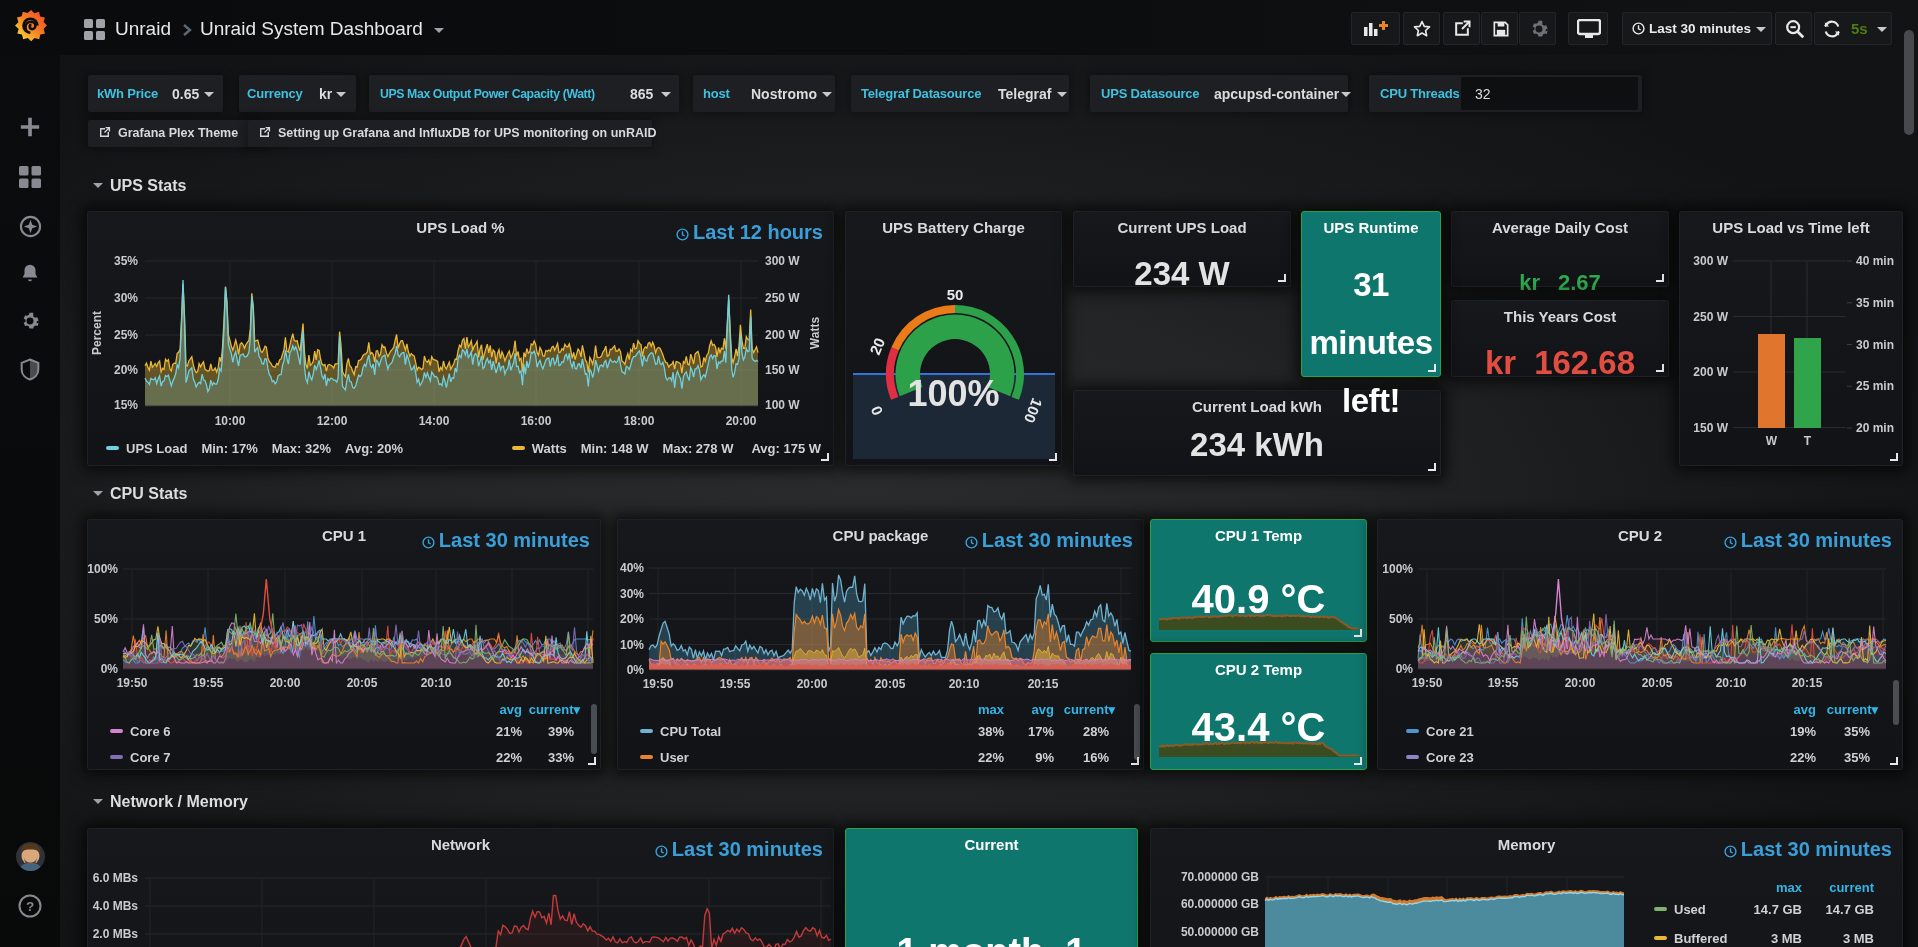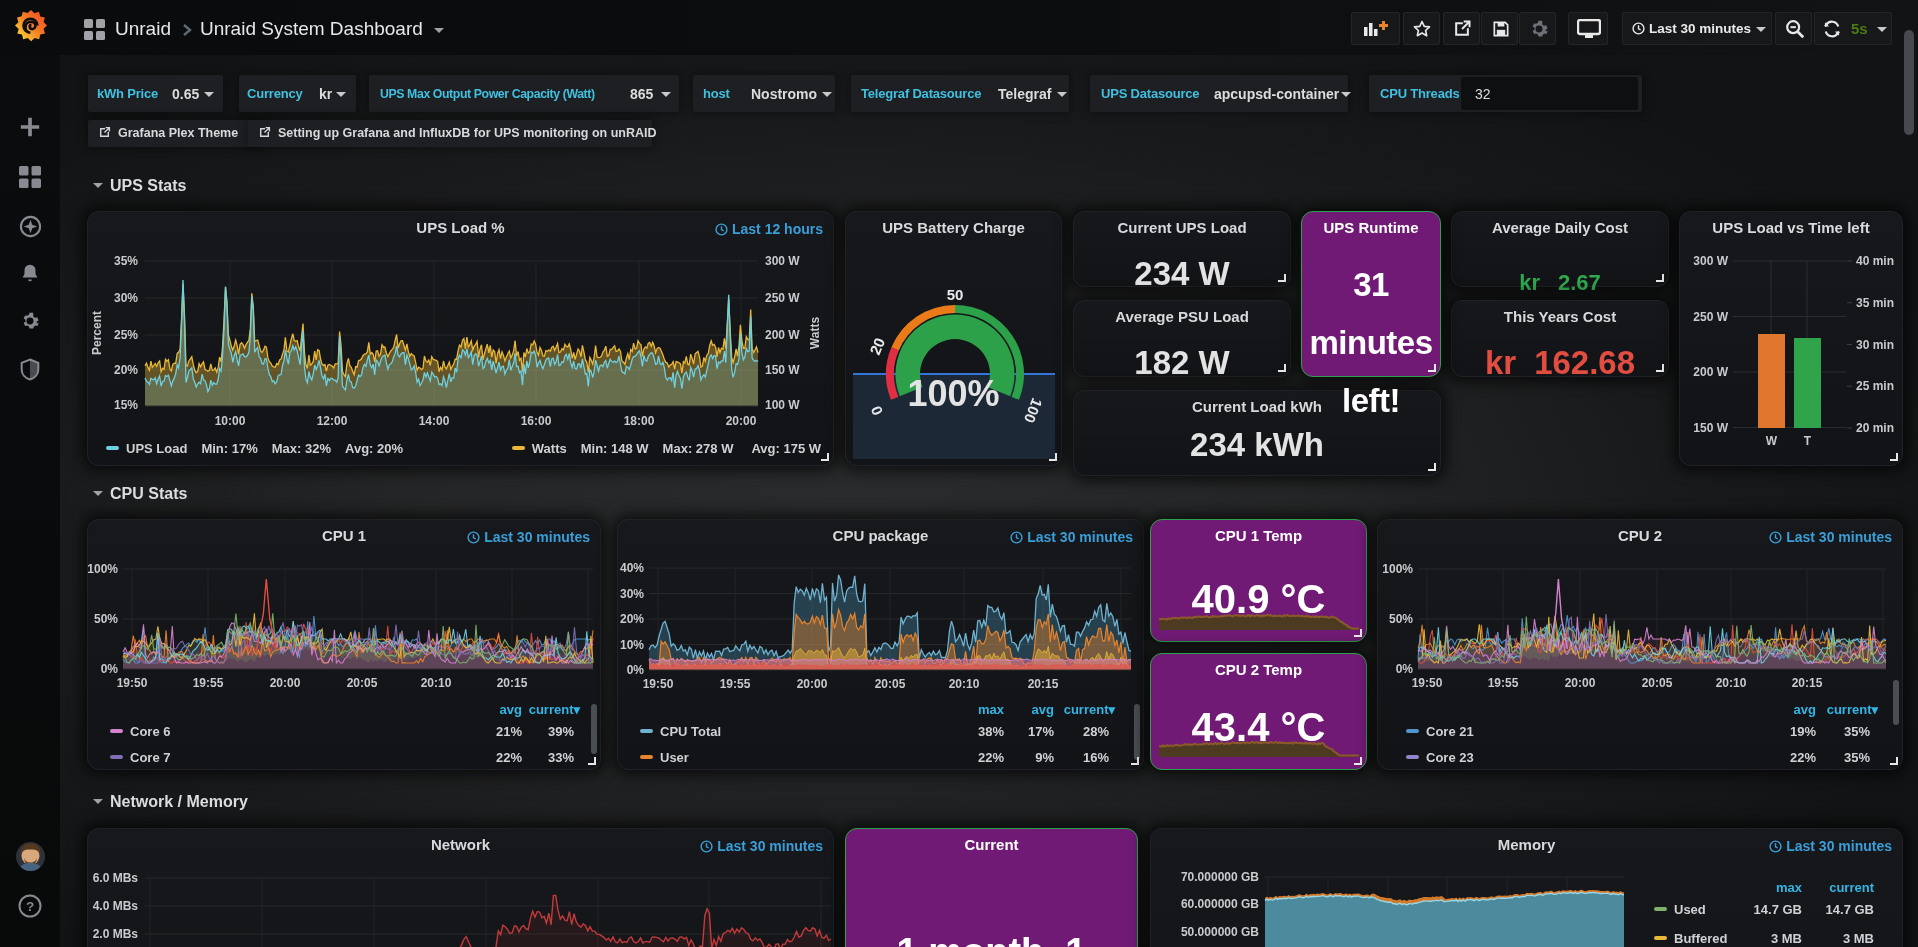--- a/index.html
+++ b/index.html
@@ -1,28 +1,28 @@
 <!DOCTYPE html>
 <html><head><meta charset="utf-8"><style>
 *{margin:0;padding:0;box-sizing:border-box}
 html,body{width:1918px;height:947px;overflow:hidden;background:#0d0e10;font-family:"Liberation Sans",sans-serif;}
 #page{position:absolute;inset:0;}
 #dash{position:absolute;left:60px;top:55px;right:0;bottom:0;
  background:radial-gradient(1150px 560px at 43% 52%, #2a2b2c 0%, #242526 40%, #191a1b 70%, #121314 100%);}
 #navbar{position:absolute;left:0;top:0;width:1918px;height:55px;background:linear-gradient(90deg,#0a0b0c 0%,#0c0d0e 55%,#121314 100%);}
 #sidebar{position:absolute;left:0;top:55px;width:60px;height:892px;background:linear-gradient(180deg,#0b0c0e,#080909);}
 .abs{position:absolute}
-.panel{position:absolute;background:linear-gradient(180deg,#16181b,#111316);border:1px solid #1e2125;border-radius:12px;
+.panel{position:absolute;background:linear-gradient(180deg,#16181b,#111316);border:1px solid #1e2125;border-radius:3px;
  box-shadow:0 0 14px 5px rgba(0,0,0,0.65);}
-.panel.green{background:#701a75;border-color:#2da04a}
+.panel.green{background:#0f766e;border-color:#2da04a}
 .panel:after{content:"";position:absolute;right:4px;bottom:4px;width:6px;height:6px;
  border-right:2px solid #e8e8e8;border-bottom:2px solid #e8e8e8;}
 .ptitle{position:absolute;top:7px;left:0;right:0;text-align:center;font-size:15px;font-weight:700;color:#d8d9da;letter-spacing:0;}
 .green .ptitle{color:#fff}
-.tlink{position:absolute;top:9px;font-size:14px;font-weight:700;color:#3a9fd9;}
+.tlink{position:absolute;top:9px;font-size:20px;font-weight:700;color:#3a9fd9;}
 .tlink svg{vertical-align:-2px;margin-right:4px}
 .bigval{position:absolute;left:0;right:0;text-align:center;font-weight:700;color:#e3e3e3;}
 svg text.tick{font-family:"Liberation Sans",sans-serif;font-size:12px;font-weight:700;fill:#c9cacc;}
 svg text.glab{font-family:"Liberation Sans",sans-serif;font-size:15px;font-weight:700;fill:#e8e9ea;}
 .lgd{position:absolute;font-size:13px;font-weight:700;color:#d0d1d3;white-space:nowrap}
 .lgd .dash{display:inline-block;width:13px;height:4px;border-radius:2px;vertical-align:3px;margin-right:7px}
 .lhead{position:absolute;font-size:13px;font-weight:700;color:#33b5e5;text-align:right}
 .lval{position:absolute;font-size:13px;font-weight:700;color:#d0d1d3;text-align:right}
 .sthumb{position:absolute;width:6px;border-radius:3px;background:#4a4d52}
 .vbox{position:absolute;top:75px;height:37px;background:#1d1f22;border-radius:2px;box-shadow:0 0 8px 2px rgba(0,0,0,0.35)}
@@ -270,24 +270,20 @@
         <text x="36.2" y="136.4" class="glab" text-anchor="middle" transform="rotate(-67.2 36.2 136.4)">20</text>
         <text x="109" y="88" class="glab" text-anchor="middle" transform="rotate(0 109 88)">50</text>
         <text x="182.2" y="196.6" class="glab" text-anchor="middle" transform="rotate(112 182.2 196.6)">100</text>
       </svg>
       <div class="bigval" style="top:161px;font-size:36px">100%</div>
     </div>
     <div class="panel" style="left:1073px;top:211px;width:218px;height:76px">
       <div class="ptitle">Current UPS Load</div>
       <div class="bigval" style="top:43px;font-size:33px;color:#e3e3e3">234 W</div>
     </div>
-    <div class="panel" style="left:1073px;top:300px;width:218px;height:77px">
-      <div class="ptitle">Average PSU Load</div>
-      <div class="bigval" style="top:43px;font-size:33px;color:#e3e3e3">182 W</div>
-    </div>
     <div class="panel" style="left:1073px;top:390px;width:368px;height:86px">
       <div class="ptitle">Current Load kWh</div>
       <div class="bigval" style="top:35px;font-size:33px;color:#e3e3e3">234 kWh</div>
     </div>
     <div class="panel" style="left:1451px;top:211px;width:218px;height:76px">
       <div class="ptitle">Average Daily Cost</div>
       <div class="bigval" style="top:58px;font-size:22px;color:#e3e3e3"><span style="color:#2fa84e">kr</span><span style="display:inline-block;width:18px"></span><span style="color:#2fa84e">2.67</span></div>
     </div>
     <div class="panel" style="left:1451px;top:300px;width:218px;height:77px">
       <div class="ptitle">This Years Cost</div>

